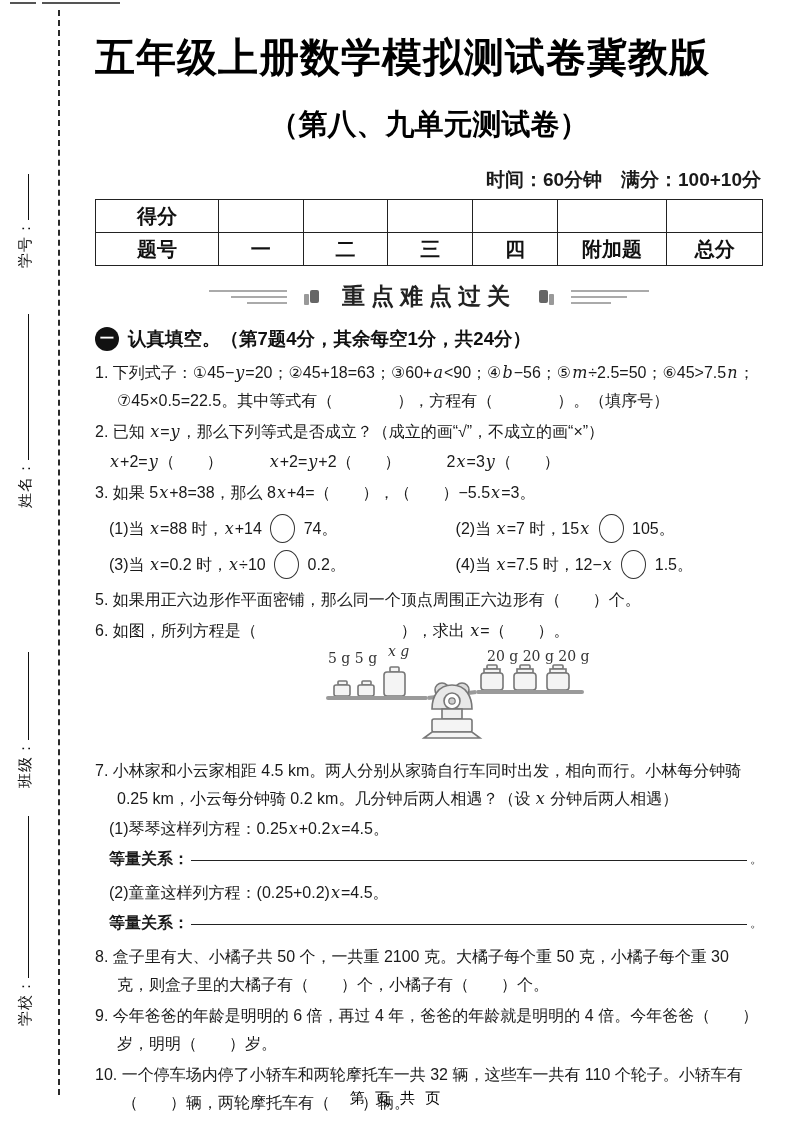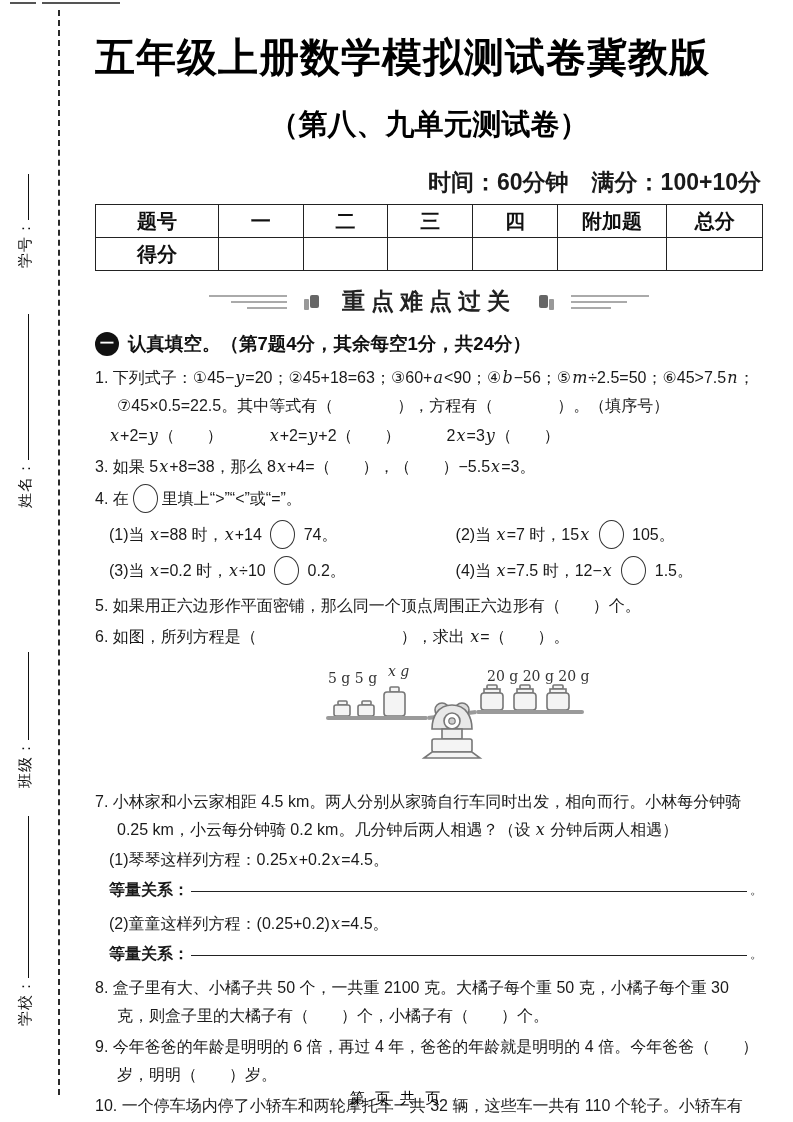--- a/index.html
+++ b/index.html
@@ -16,21 +16,21 @@
   .side-line { height:0; border-bottom:1.5px solid #111; align-self:flex-end; margin-bottom:6px; }
   .slot1 { top:268px; width:102px; } .slot1 .side-line { width:46px; }
   .slot2 { top:508px; width:198px; } .slot2 .side-line { width:146px; }
   .slot3 { top:788px; width:142px; } .slot3 .side-line { width:88px; }
   .slot4 { top:1026px; width:218px; } .slot4 .side-line { width:162px; }
 
   
   .content { position:absolute; left:95px; top:0; width:668px; }
   .title { margin-top:30px; text-align:left; font-size:40px; font-weight:900; letter-spacing:1px; color:#000; }
   .subtitle { margin-top:20px; text-align:center; font-size:29px; font-weight:800; color:#000; }
-  .meta { margin-top:22px; text-align:right; font-size:23px; font-weight:600; padding-right:2px; }
+  .meta { margin-top:22px; text-align:right; font-size:19px; font-weight:600; padding-right:2px; }
 
   table.score { width:100%; border-collapse:collapse; margin-top:6px; }
   table.score td { border:1.6px solid #222; height:33px; text-align:center;
                    font-size:20px; font-weight:700; color:#111; }
   td.c-label { width:18%; } td.c-s { width:12.4%; } td.c-extra { width:16%; } td.c-total { width:14%; }
 
   
   .banner { margin:15px 0 8px; display:flex; align-items:center; justify-content:center; gap:23px; }
   .banner .text { font-size:23px; font-weight:800; letter-spacing:6px; color:#222; }
   .speed { display:flex; flex-direction:column; gap:4px; }
@@ -57,21 +57,21 @@
   .eq-row { display:flex; gap:46px; margin:2px 0 2px 14px; }
   .grid4 { display:flex; margin:7px 0 7px 14px; }
   .grid4 .cell1 { width:53%; } .grid4 .cell2 { flex:1; }
   .subline { margin:2px 0 2px 14px; }
   .rel-line { display:flex; align-items:flex-start; margin:1px 0 6px 14px; }
   .rel-line .label { flex:0 0 auto; font-weight:600; }
   .rel-line .fill { flex:1; border-bottom:1.6px solid #222; margin:0 3px 5px 2px; height:16px; }
   .rel-line .dot { flex:0 0 auto; font-size:13px; }
 
   
-  .scale-box { width:280px; margin:14px auto; transform:translateX(35px); }
+  .scale-box { width:280px; margin:0 auto; transform:translateX(35px); }
 
   .footer { position:absolute; bottom:14px; left:0; width:100%; text-align:center;
             font-size:15px; letter-spacing:3px; color:#000000; }
 </style>
 </head>
 <body>
 
 <div class="page">
 
   <div class="corner-mark"></div>
@@ -97,37 +97,37 @@
 
   <div class="content">
 
     <div class="title">五年级上册数学模拟测试卷冀教版</div>
     <div class="subtitle">（第八、九单元测试卷）</div>
     <div class="meta">时间：60分钟　满分：100+10分</div>
 
     <table class="score">
       <tbody>
           <tr>
+        <td>得分</td>
+        <td></td>
+        <td></td>
+        <td></td>
+        <td></td>
+        <td></td>
+        <td></td>
+      </tr>
+      <tr>
         <td class="c-label">题号</td>
         <td class="c-s">一</td>
         <td class="c-s">二</td>
         <td class="c-s">三</td>
         <td class="c-s">四</td>
         <td class="c-extra">附加题</td>
         <td class="c-total">总分</td>
       </tr>
-      <tr>
-        <td>得分</td>
-        <td></td>
-        <td></td>
-        <td></td>
-        <td></td>
-        <td></td>
-        <td></td>
-      </tr>
     </tbody>
       </table>
 
     <div class="banner">
       <span class="speed speed-l">
           <i></i>
           <i></i>
           <i></i>
         </span>
       <span class="note"></span>
@@ -142,29 +142,29 @@
 
     <div class="sec-head">
       <span class="sec-badge">一</span>
       <span class="sec-title">认真填空。（第7题4分，其余每空1分，共24分）</span>
     </div>
 
     <div class="qwrap">
 
       <div class="q">1. 下列式子：①45−<i class="mvar">y</i>=20；②45+18=63；③60+<i class="mvar">a</i>&lt;90；④<i class="mvar">b</i>−56；⑤<i class="mvar">m</i>÷2.5=50；⑥45&gt;7.5<i class="mvar">n</i>；⑦45×0.5=22.5。其中等式有（　　　　），方程有（　　　　）。（填序号）</div>
 
+      <div class="q">2. 已知 <i class="mvar">x</i>=<i class="mvar">y</i>，那么下列等式是否成立？（成立的画“√”，不成立的画“×”）</div>
       <div class="eq-row">
         <span><i class="mvar">x</i>+2=<i class="mvar">y</i>（　　）</span>
         <span><i class="mvar">x</i>+2=<i class="mvar">y</i>+2（　　）</span>
         <span>2<i class="mvar">x</i>=3<i class="mvar">y</i>（　　）</span>
       </div>
 
       <div class="q">3. 如果 5<i class="mvar">x</i>+8=38，那么 8<i class="mvar">x</i>+4=（　　），（　　）−5.5<i class="mvar">x</i>=3。</div>
 
-      <div class="q">4. 在<span class="ocircle"></span>里填上“&gt;”“&lt;”或“=”。</div>
       <div class="grid4">
         <span class="cell1">(1)当 <i class="mvar">x</i>=88 时，<i class="mvar">x</i>+14 <span class="ocircle"></span> 74。</span>
         <span class="cell2">(2)当 <i class="mvar">x</i>=7 时，15<i class="mvar">x</i> <span class="ocircle"></span> 105。</span>
       </div>
       <div class="grid4">
         <span class="cell1">(3)当 <i class="mvar">x</i>=0.2 时，<i class="mvar">x</i>÷10 <span class="ocircle"></span> 0.2。</span>
         <span class="cell2">(4)当 <i class="mvar">x</i>=7.5 时，12−<i class="mvar">x</i> <span class="ocircle"></span> 1.5。</span>
       </div>
 
       <div class="q">5. 如果用正六边形作平面密铺，那么同一个顶点周围正六边形有（　　）个。</div>

